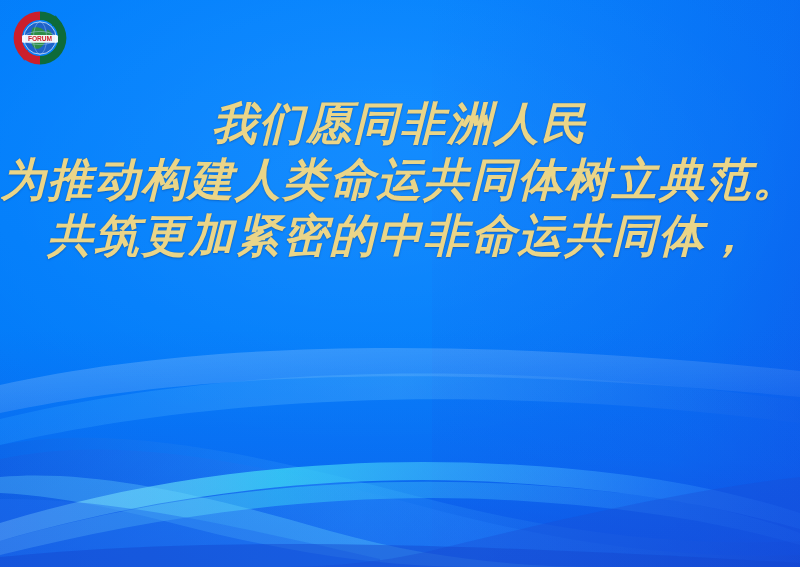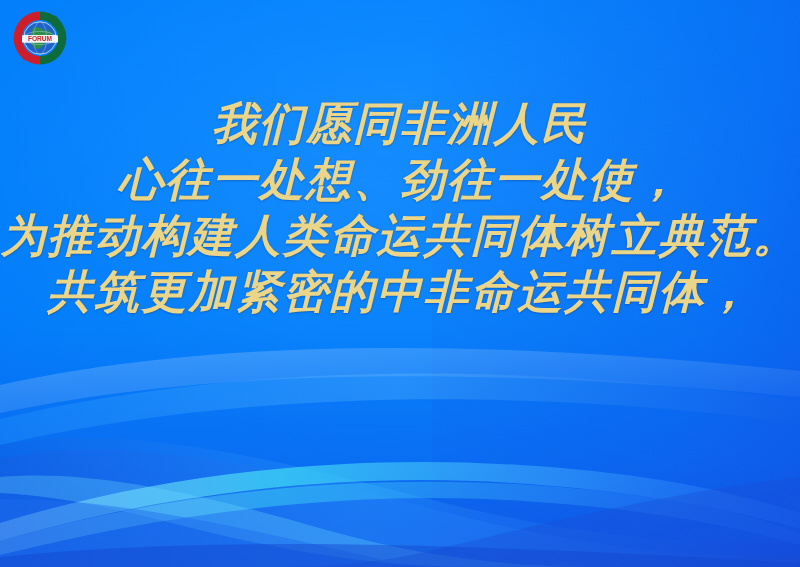--- a/index.html
+++ b/index.html
@@ -162,18 +162,17 @@
       <ellipse cx="50" cy="50" rx="11" ry="27" fill="none" stroke="#bcdcff" stroke-width="1.2" opacity="0.5"></ellipse>
       <circle cx="50" cy="50" r="27" fill="none" stroke="#e8f2ff" stroke-width="1.4" opacity="0.85"></circle>
 
       <rect x="20" y="45" width="60" height="13" rx="2.5" fill="#ffffff" opacity="0.92"></rect>
       <text x="50" y="55" text-anchor="middle" font-family="Liberation Sans, sans-serif" font-size="11" font-weight="bold" fill="#d21f2b">FORUM</text>
     </svg>
   </div>
 
   <div class="quote">
     <span class="line l1">我们愿同非洲人民</span>
-    <span class="line l2">心往一处想、劲往一处使，</span>
     <span class="line l4">为推动构建人类命运共同体树立典范。</span>
     <span class="line l3">共筑更加紧密的中非命运共同体，</span>
   </div>
 
 </div>
 
 </body></html>

